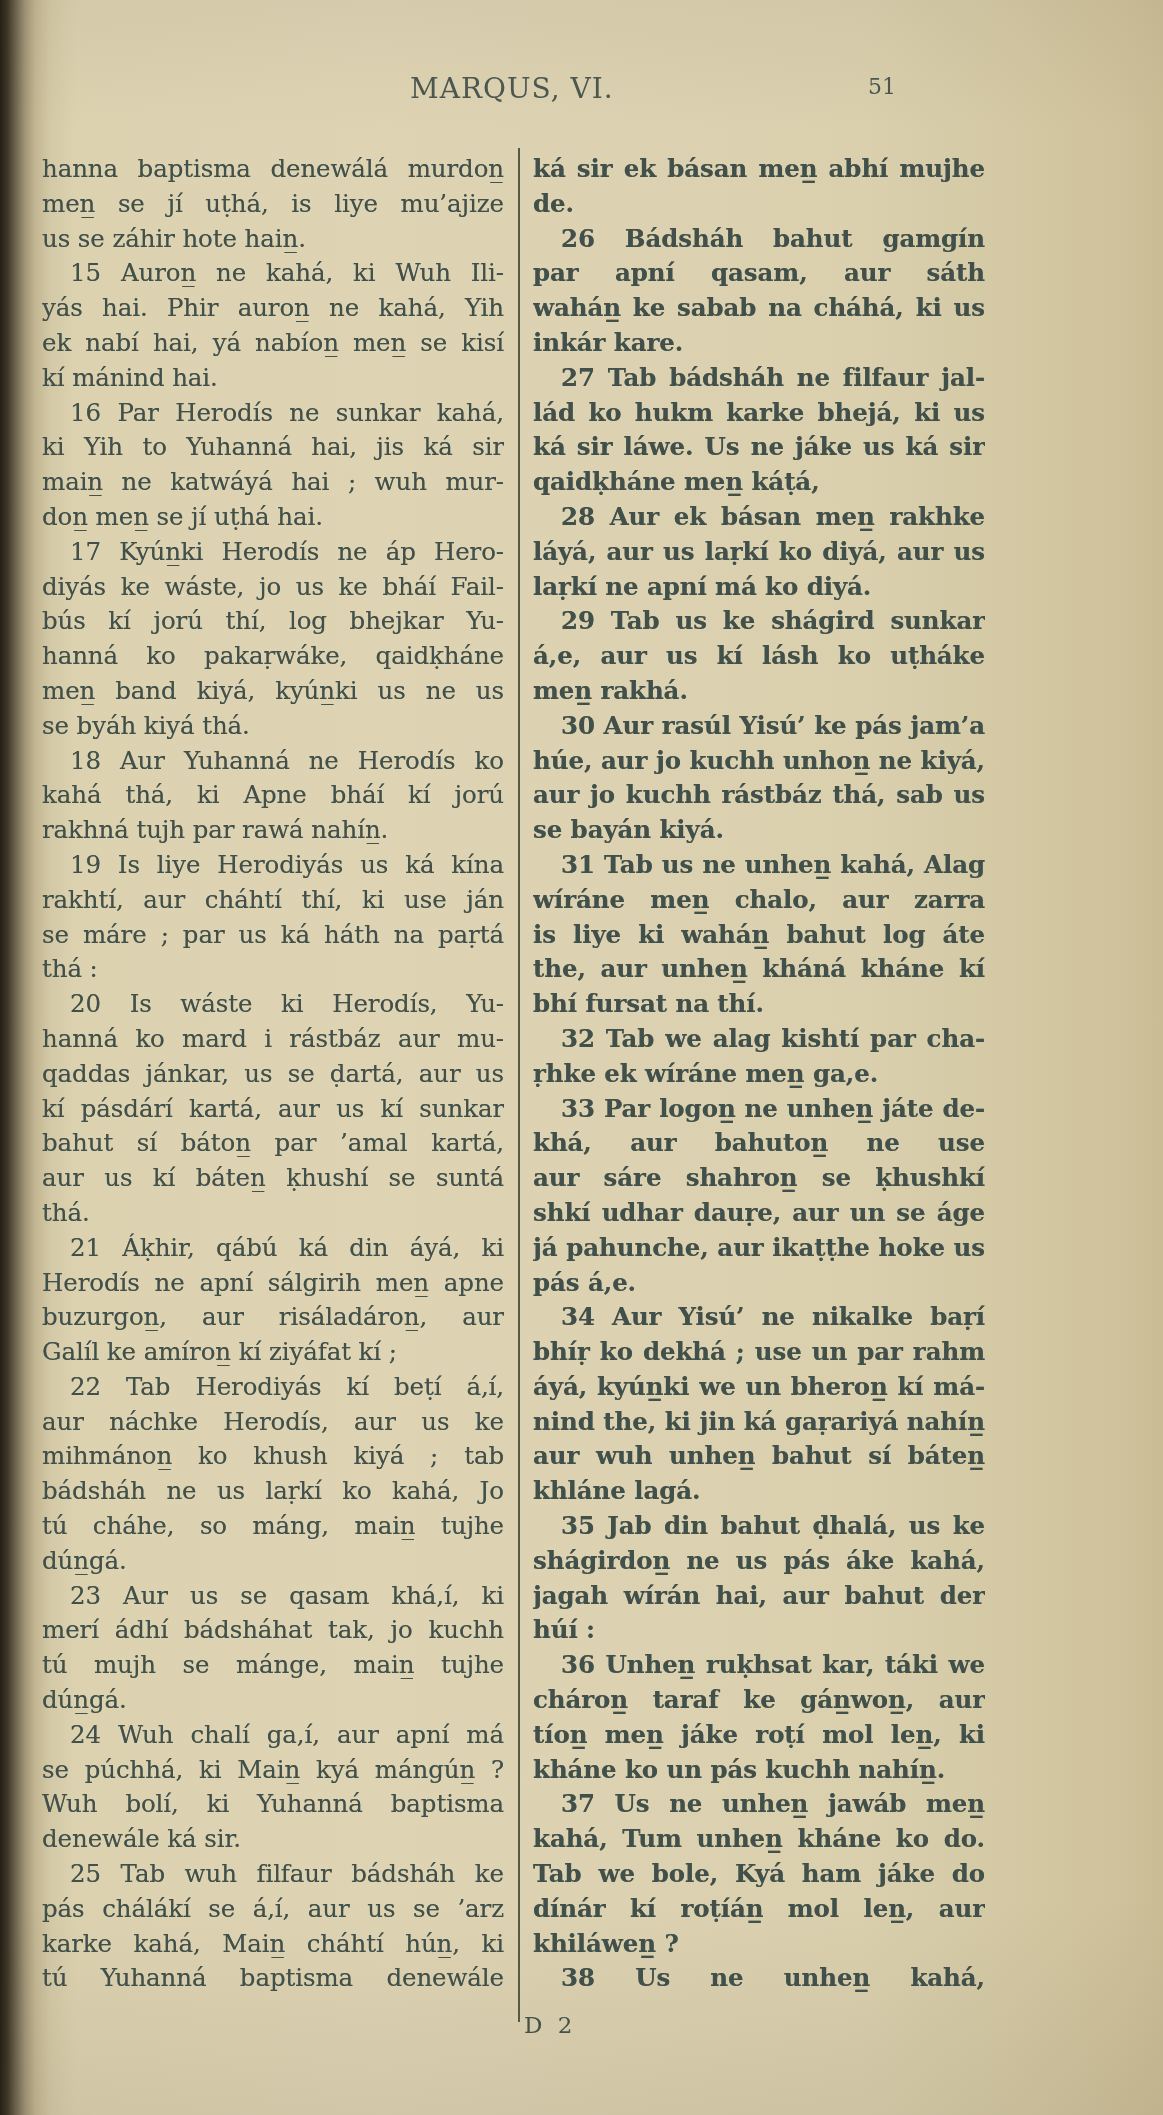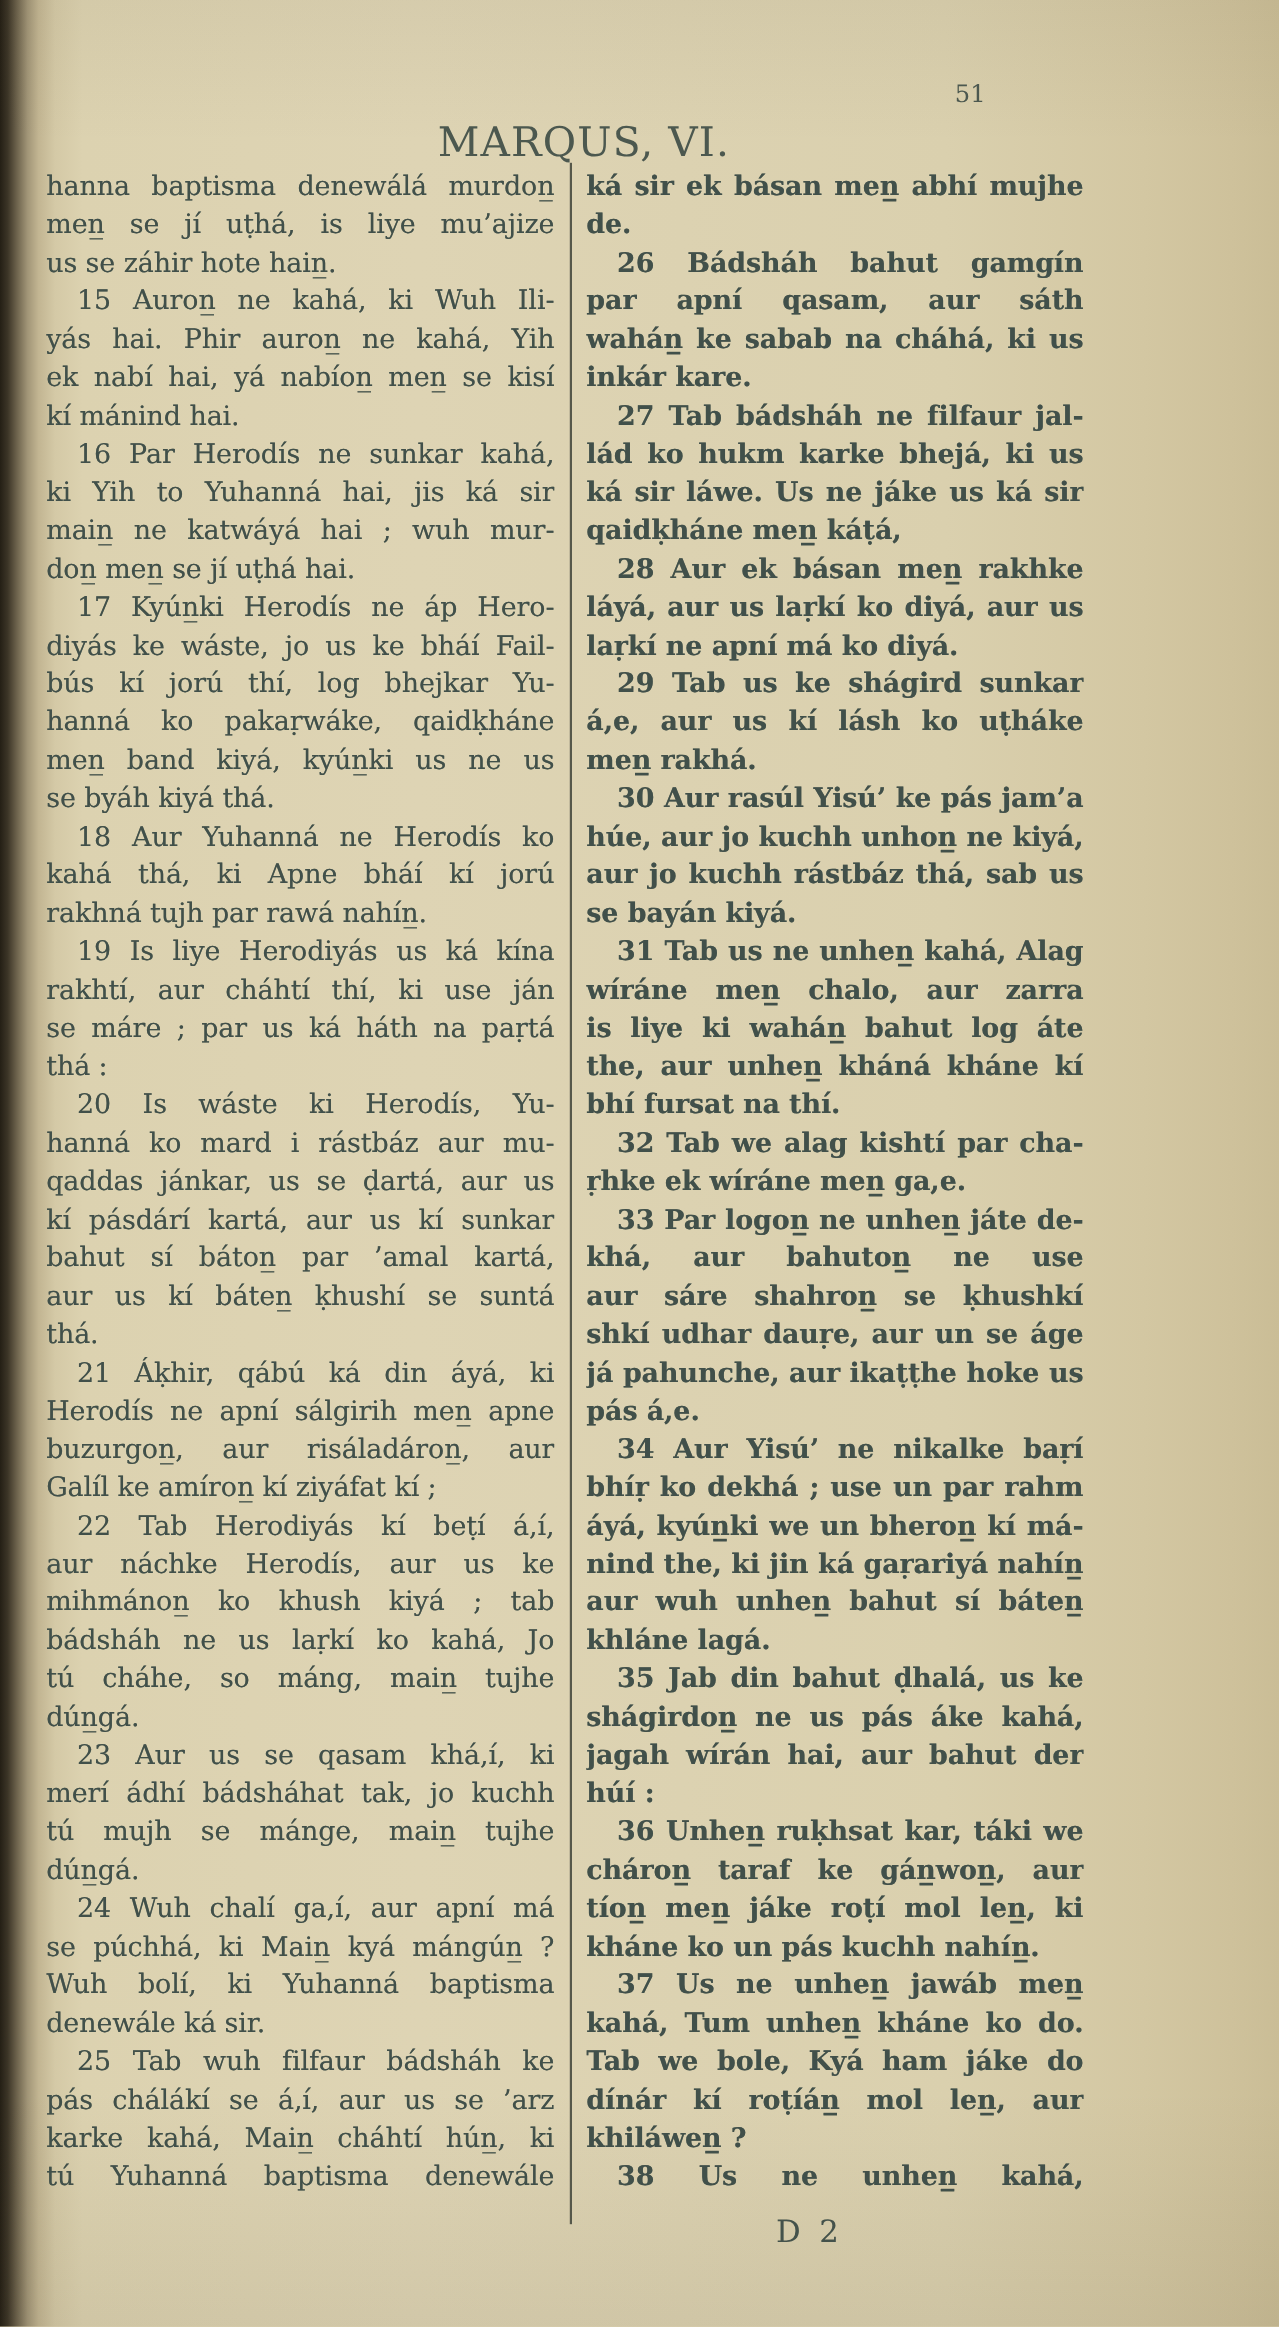--- a/index.html
+++ b/index.html
@@ -13,22 +13,22 @@
     background:
       linear-gradient(180deg, rgba(60,50,30,0.05) 0, rgba(60,50,30,0) 130px,
                       rgba(60,50,30,0) 1900px, rgba(60,50,30,0.08) 2115px),
       linear-gradient(90deg, #241f15 0px, #3c3527 7px, #6b614b 15px,
                       #a19577 25px, #c2b592 35px, #d4c9a6 50px, #dcd2b0 75px,
                       #ded4b4 380px, #dad0ae 860px, #d3c7a2 1040px,
                       #cec19b 1120px, #cabd96 1163px);
   }
   .header { position:absolute; top:0; left:0; width:100%; height:130px; }
   .running-title {
-    position:absolute; left:398px; top:72px;
-    font-size:37px; letter-spacing:1px; color:#4c584f;margin-top:36px;
+    position:absolute; left:410px; top:72px;
+    font-size:28px; letter-spacing:1px; color:#4c584f;
   }
   .page-number {
     position:absolute; left:868px; top:74px;
     font-size:22px; color:#4c584f;
   }
   .columns { position:absolute; top:152px; left:42px; width:1080px; }
   .column { position:absolute; top:0; color:#41504a; }
   .column.left  { left:0;    width:462px; }
   .column.right { left:491px; width:452px;font-weight:bold; }
   .divider {
@@ -37,22 +37,22 @@
   }
   .line {
     height:34.8px; line-height:34.8px; font-size:24.5px;
     text-align:justify; text-align-last:justify;
     overflow:hidden; letter-spacing:-0.1px;
     text-shadow:0 0 0.5px rgba(62,76,68,0.55);
   }
   .line.endline { text-align-last:left; }
   .line.indent  { padding-left:28px; }
   .signature {
-    position:absolute; top:2012px; left:510px; width:452px;
-    text-align:center; font-size:28px; color:#44524b; letter-spacing:4px;
+    position:absolute; top:2012px; left:524px; width:452px;
+    text-align:left; font-size:23px; color:#44524b; letter-spacing:4px;
   }
 </style>
 </head>
 <body>
 
 <div class="page">
   <div class="header">
     <span class="running-title">MARQUS, VI.</span>
     <span class="page-number">51</span>
   </div>

